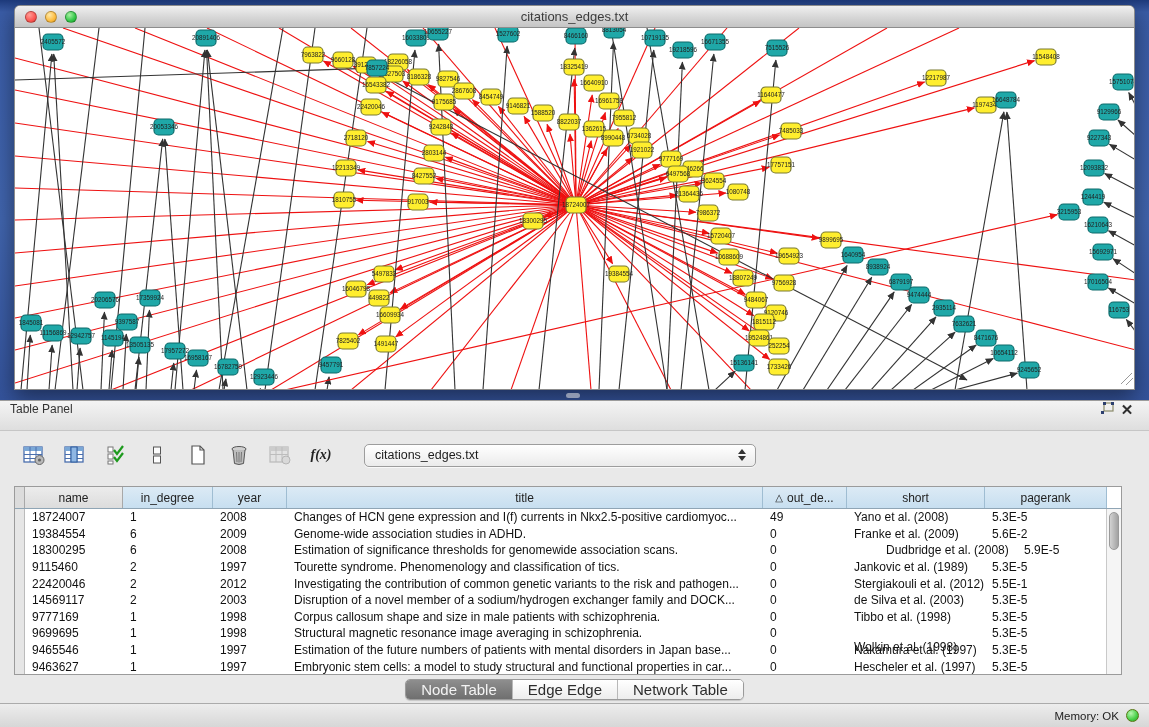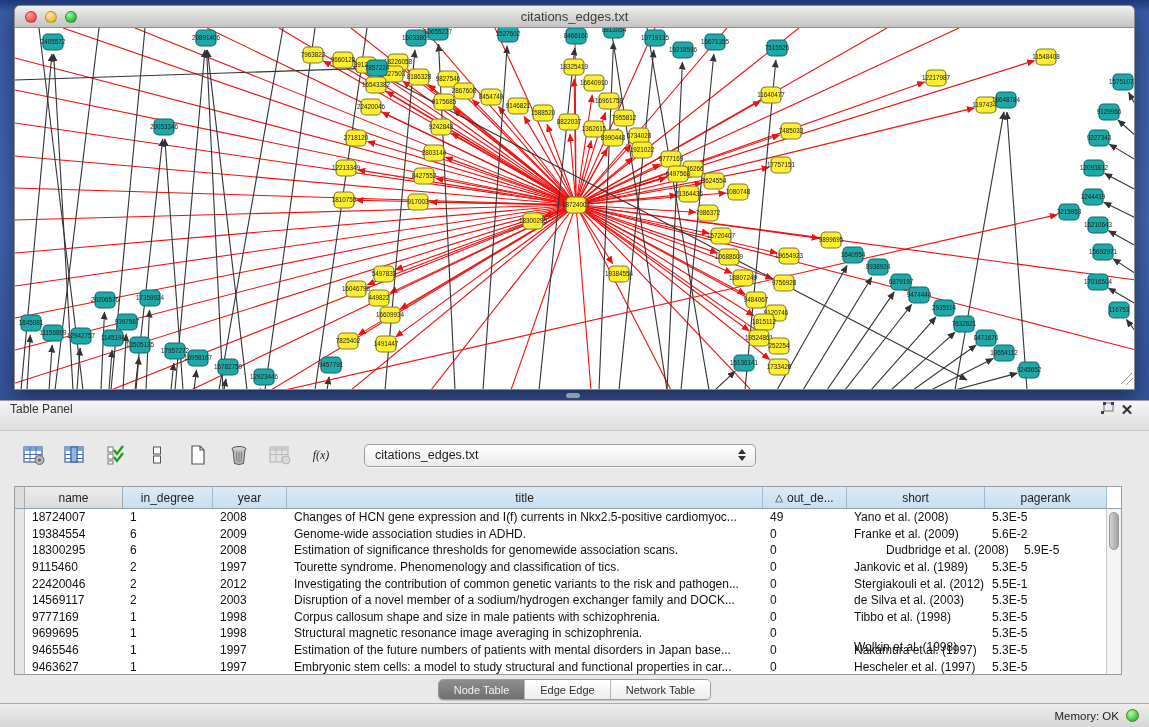--- a/index.html
+++ b/index.html
@@ -42,21 +42,21 @@
     height:30px; display:flex; align-items:center; padding:0 12px 13px 10px;
     background:linear-gradient(#f4f4f4,#dedede); border-bottom:1px solid #c6c6c6;
   }
   .panel-title { font-size:12px; color:#333; }
   .panel-header .spacer { flex:1; }
   .panel-btn { width:20px; height:20px; display:flex; align-items:center; justify-content:center; cursor:default; }
   .close-x { font-size:15px; font-weight:bold; color:#2f2f2f; line-height:1; }
   
   .toolbar { height:48px; display:flex; align-items:center; padding-left:20px; gap:13px; }
   .tool-btn { width:28px; height:28px; display:flex; align-items:center; justify-content:center; }
-  .fx-label { font-size:12px; font-style:italic; font-family:"Liberation Serif",serif; color:#222; font-weight:normal; }
+  .fx-label { font-size:14px; font-style:italic; font-family:"Liberation Serif",serif; color:#222; font-weight:bold; }
   .combo {
     margin-left:16px; width:392px; height:23px; position:relative;
     background:linear-gradient(#ffffff,#ebebeb); border:1px solid #9d9d9d; border-radius:5px;
     font-size:12.5px; color:#1c1c1c; line-height:21px; padding:0 26px 0 10px;
     box-shadow:0 1px 0 rgba(255,255,255,.7);
   }
   .combo .arrows { position:absolute; right:9px; top:4px; display:flex; flex-direction:column; gap:2px; }
   .combo .arrows i { display:block; width:0; height:0; border-left:4px solid transparent; border-right:4px solid transparent; }
   .combo .arrows i.up { border-bottom:5px solid #333; }
   .combo .arrows i.down { border-top:5px solid #333; }
@@ -86,21 +86,21 @@
     background:#f5f5f5; border-left:1px solid #c9c9c9;
   }
   .vthumb {
     position:absolute; left:2px; right:2px; top:3px; height:38px; border-radius:6px;
     background:linear-gradient(90deg,#d2d2d2,#a2a2a2); border:1px solid #9a9a9a;
   }
   
   .tabbar { position:absolute; left:0; top:274px; width:100%; height:28px; display:flex; justify-content:center; align-items:center; }
   .segmented { display:flex; border:1px solid #9a9a9a; border-radius:5px; overflow:hidden; height:21px; background:#fff; box-shadow:0 1px 1px rgba(0,0,0,.15); }
   .segment {
-    padding:0 15px; font-size:11px; line-height:20px; color:#2d2d2d;
+    padding:0 15px; font-size:15px; line-height:20px; color:#2d2d2d;
     background:linear-gradient(#ffffff,#ededed); border-left:1px solid #b8b8b8; cursor:default; white-space:nowrap;
   }
   .segment:first-child { border-left:none; }
   .segment.selected { background:linear-gradient(#8e8e8e,#6f6f6f); color:#f3f3f3; }
   
   .statusbar {
     position:absolute; left:0; bottom:0; width:1149px; height:24px;
     background:linear-gradient(#ededed,#d7d7d7); border-top:1px solid #ababab;
     display:flex; align-items:center; justify-content:flex-end; padding-right:10px; gap:7px;
   }

